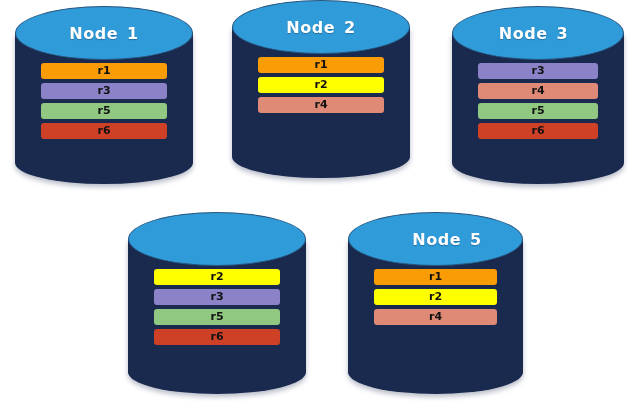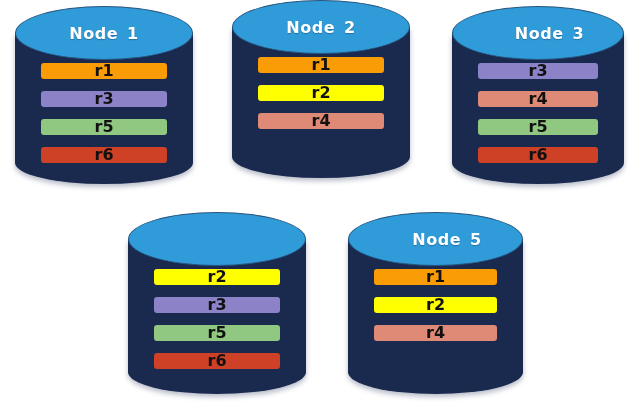--- a/index.html
+++ b/index.html
@@ -77,24 +77,24 @@
     z-index: 3;
     display: flex;
     flex-direction: column;
   }
 
   .record {
     height: 16px;
     border-radius: 3px;
     color: #111111;
     font-weight: bold;
-    font-size: 16px;
+    font-size: 11px;
     line-height: 16px;
     text-align: center;
-    margin-bottom: 12px;
+    margin-bottom: 4px;
     box-sizing: border-box;
   }
 </style>
 </head>
 <body>
 
 <div id="diagram">
     <div class="node" style="left: 15px; top: 6px; width: 178px; height: 178px;">
       <div class="cyl-body" style="width: 178px; top: 27px; height: 151px;"></div>
       <div class="cyl-top" style="width: 178px; height: 54px;"></div>
@@ -112,21 +112,21 @@
       <div class="node-title" style="left: 0px; width: 178px; top: 18px;"><span>Node</span><span class="num">2</span></div>
       <div class="records" style="left: 26px; width: 126px; top: 57px;">
         <div class="record" style="background: rgb(250, 156, 5);">r1</div>
         <div class="record" style="background: rgb(255, 255, 0);">r2</div>
         <div class="record" style="background: rgb(223, 138, 118);">r4</div>
       </div>
     </div>
     <div class="node" style="left: 452px; top: 6px; width: 172px; height: 178px;">
       <div class="cyl-body" style="width: 172px; top: 27px; height: 151px;"></div>
       <div class="cyl-top" style="width: 172px; height: 54px;"></div>
-      <div class="node-title" style="left: 0px; width: 163px; top: 18px; margin-left: 16px;"><span>Node</span><span class="num">3</span></div>
+      <div class="node-title" style="left: 0px; width: 163px; top: 18px;"><span>Node</span><span class="num">3</span></div>
       <div class="records" style="left: 26px; width: 120px; top: 57px;">
         <div class="record" style="background: rgb(139, 130, 200);">r3</div>
         <div class="record" style="background: rgb(223, 138, 118);">r4</div>
         <div class="record" style="background: rgb(144, 200, 130);">r5</div>
         <div class="record" style="background: rgb(207, 65, 38);">r6</div>
       </div>
     </div>
     <div class="node" style="left: 128px; top: 212px; width: 178px; height: 182px;">
       <div class="cyl-body" style="width: 178px; top: 27px; height: 155px;"></div>
       <div class="cyl-top" style="width: 178px; height: 54px;"></div>

